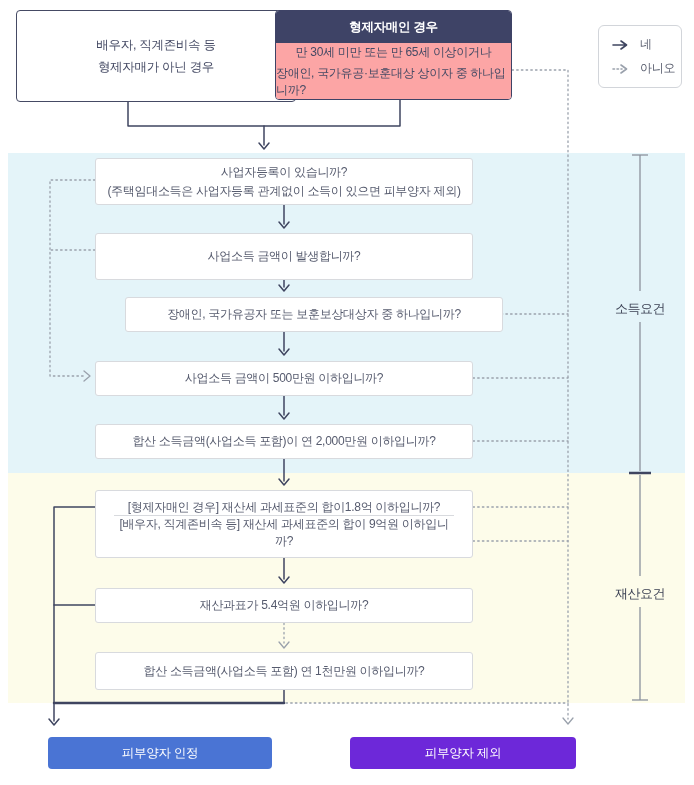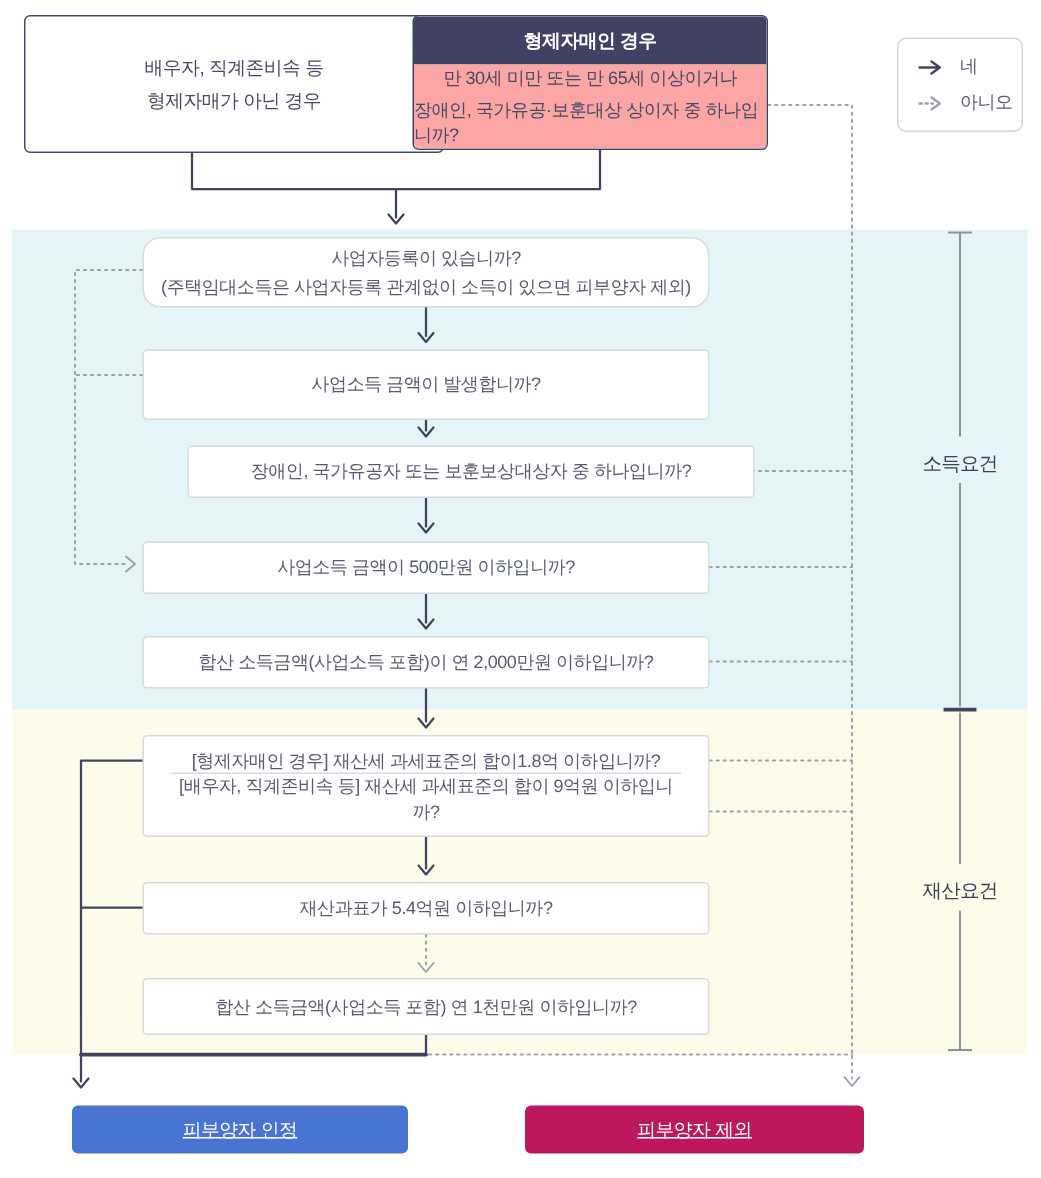--- a/index.html
+++ b/index.html
@@ -21,38 +21,38 @@
   .topbox-sibling .hd { background:#3e4366; color:#ffffff; font-weight:bold; font-size:12.5px; height:32px; display:flex; align-items:center; justify-content:center; }
   .topbox-sibling .bd { flex:1; display:flex; flex-direction:column; justify-content:center; align-items:center; gap:4px; background:#fca5a5; }
   .topbox-sibling .bd .t { font-size:12px; color:#454a64; }
 
   .legend { position:absolute; left:598px; top:25px; width:84px; height:63px; background:#ffffff; border:1px solid #d2d5da; border-radius:6px; display:flex; flex-direction:column; justify-content:center; gap:7px; padding-left:13px; }
   .legend-row { display:flex; align-items:center; gap:8px; }
   .legend-row .lt { font-size:12px; color:#5b6070; }
 
   .qbox { position:absolute; left:95px; width:378px; background:#ffffff; border:1px solid #d8dade; border-radius:3px; display:flex; flex-direction:column; justify-content:center; align-items:center; gap:3px; }
   .qbox .t { font-size:12px; color:#565b6e; text-align:center; line-height:1.35; }
-  .q1 { top:158px; height:47px;border-radius:12px; }
+  .q1 { top:158px; height:47px; }
   .q2 { top:233px; height:47px; }
   .q3 { top:297px; height:35px;margin-left:30px; }
   .q4 { top:361px; height:35px; }
   .q5 { top:424px; height:35px; }
   .dual { top:490px; height:68px; padding:18px; gap:0; }
   .dual .row { flex:1; width:100%; display:flex; align-items:center; justify-content:center; }
   .dual .row + .row { border-top:1px solid #d8dade; }
   .q7 { top:588px; height:35px; }
   .q8 { top:652px; height:38px; }
 
   .section-label { position:absolute; left:608px; width:64px; text-align:center; font-size:13px; font-weight:normal; color:#3c4154; letter-spacing:-0.5px; }
   .label-income { top:300px; }
   .label-property { top:585px; }
 
-  .result-btn { position:absolute; top:737px; height:32px; border:none; border-radius:4px; color:#ffffff; font-size:12.5px; font-family:inherit; letter-spacing:-0.3px; display:flex; align-items:center; justify-content:center; cursor:pointer;text-decoration:underline; }
+  .result-btn { position:absolute; top:737px; height:32px; border:none; border-radius:4px; color:#ffffff; font-size:12.5px; font-family:inherit; letter-spacing:-0.3px; display:flex; align-items:center; justify-content:center; cursor:pointer; }
   .btn-approve { left:48px; width:224px; background:#4a74d4; }
-  .btn-exclude { left:350px; width:226px; background:#be185d; }
+  .btn-exclude { left:350px; width:226px; background:#6d28d9; }
 </style>
 </head>
 <body>
 
 <div class="canvas">
 
   <div class="band band-income"></div>
   <div class="band band-property"></div>
 
   <svg class="svg-overlay" viewBox="0 0 694 785" xmlns="http://www.w3.org/2000/svg">

